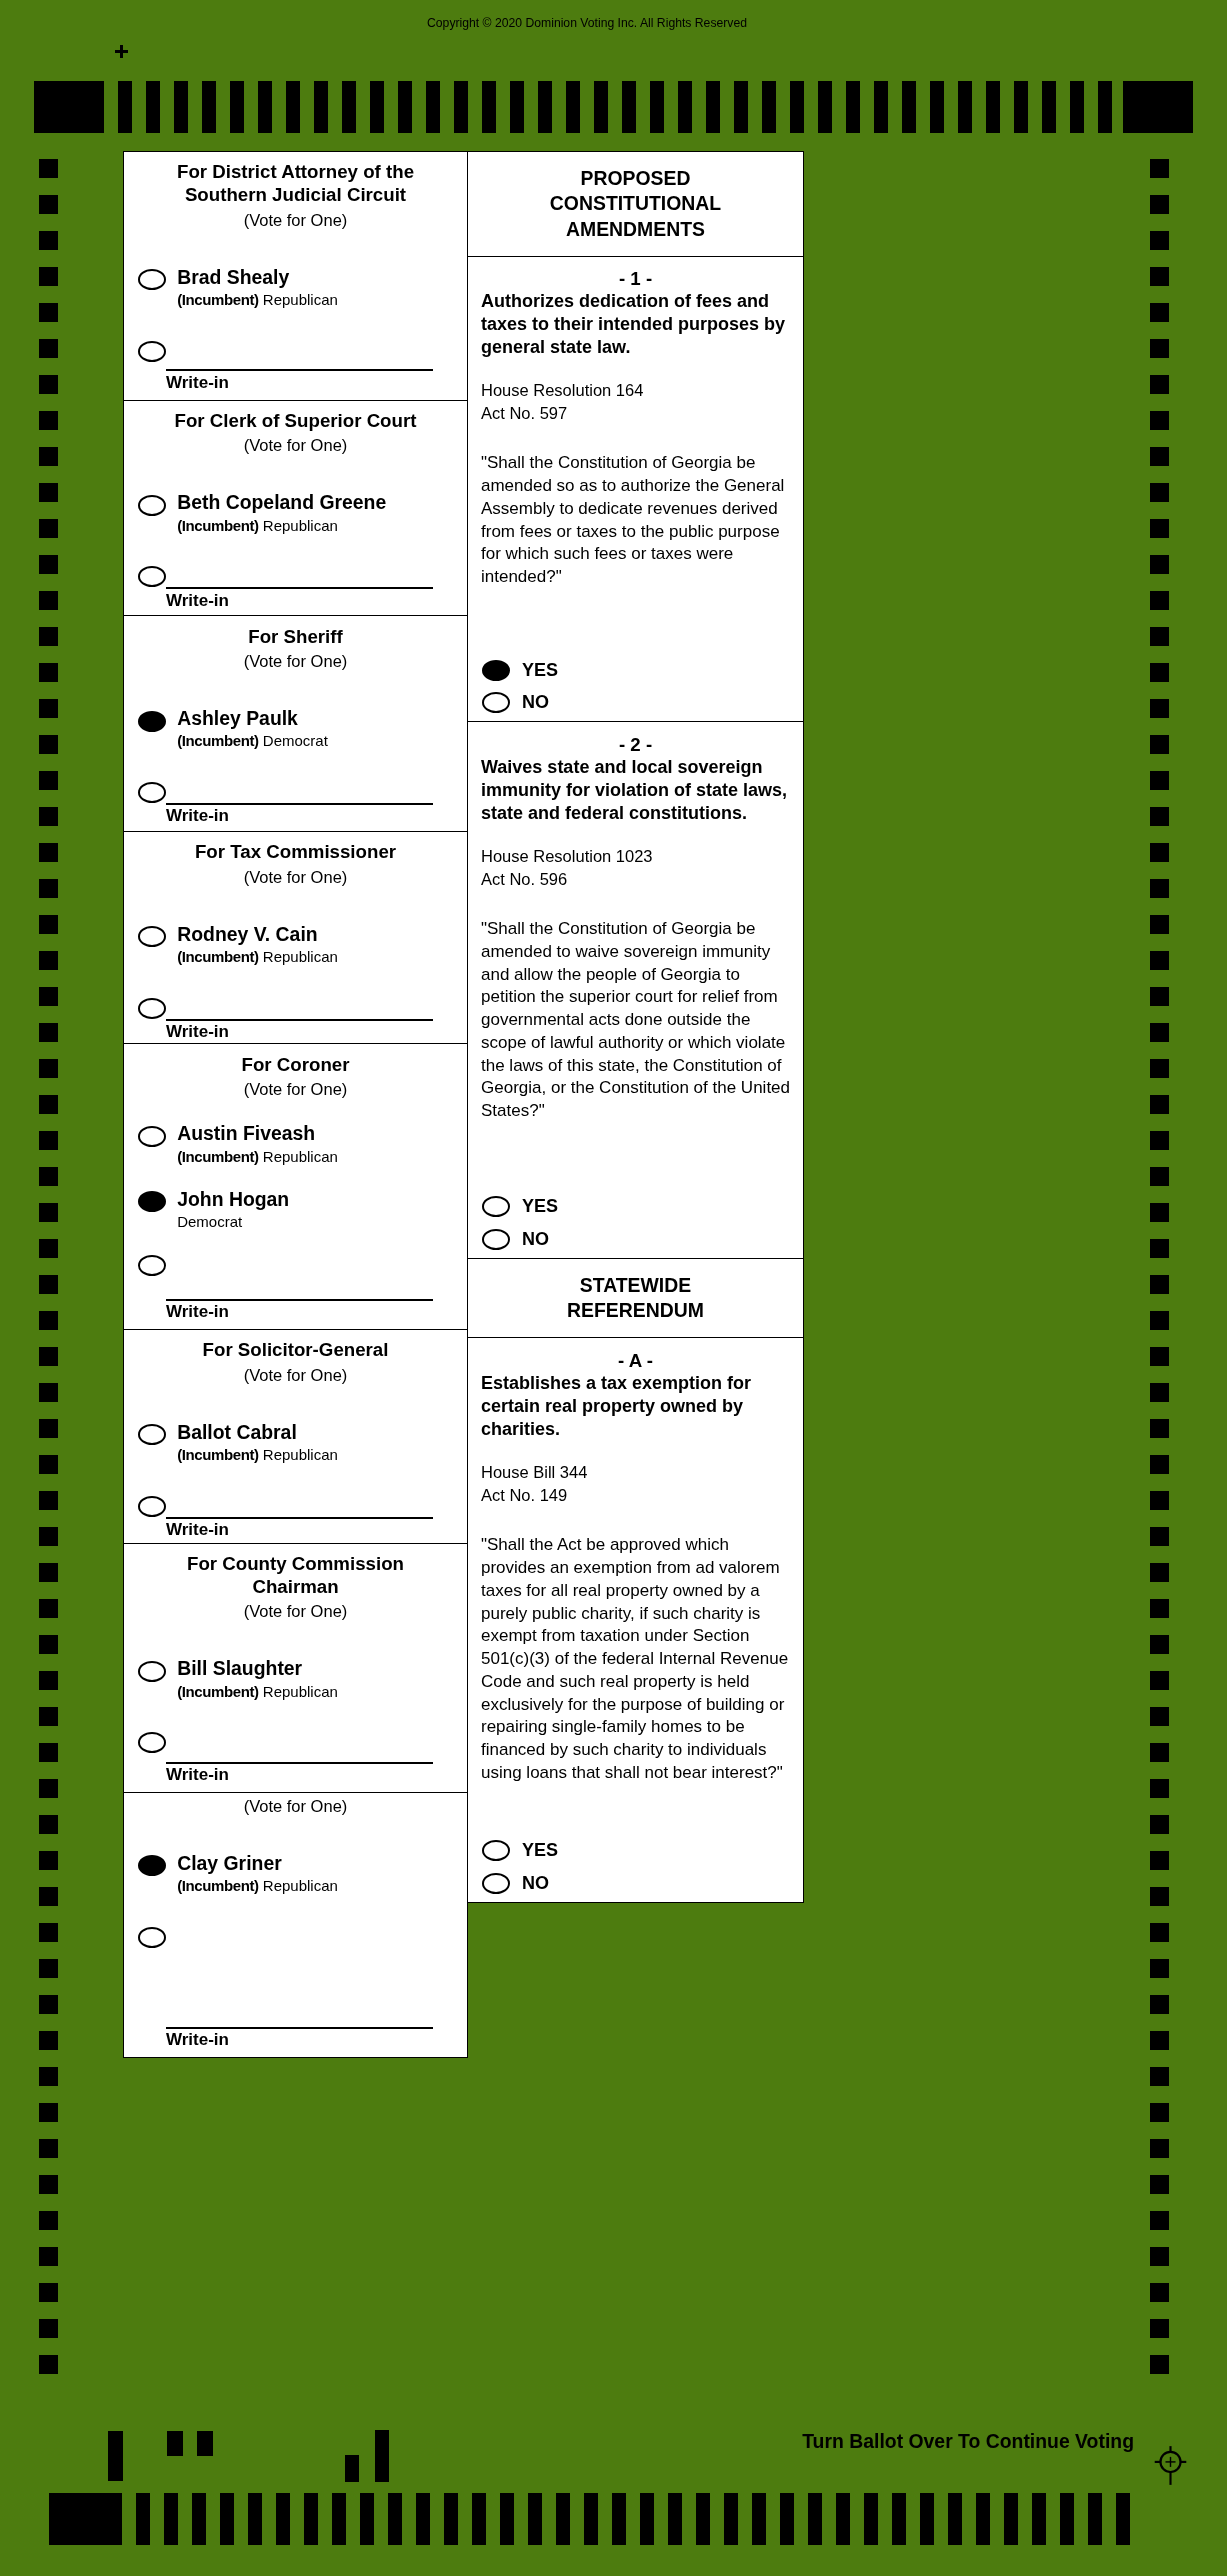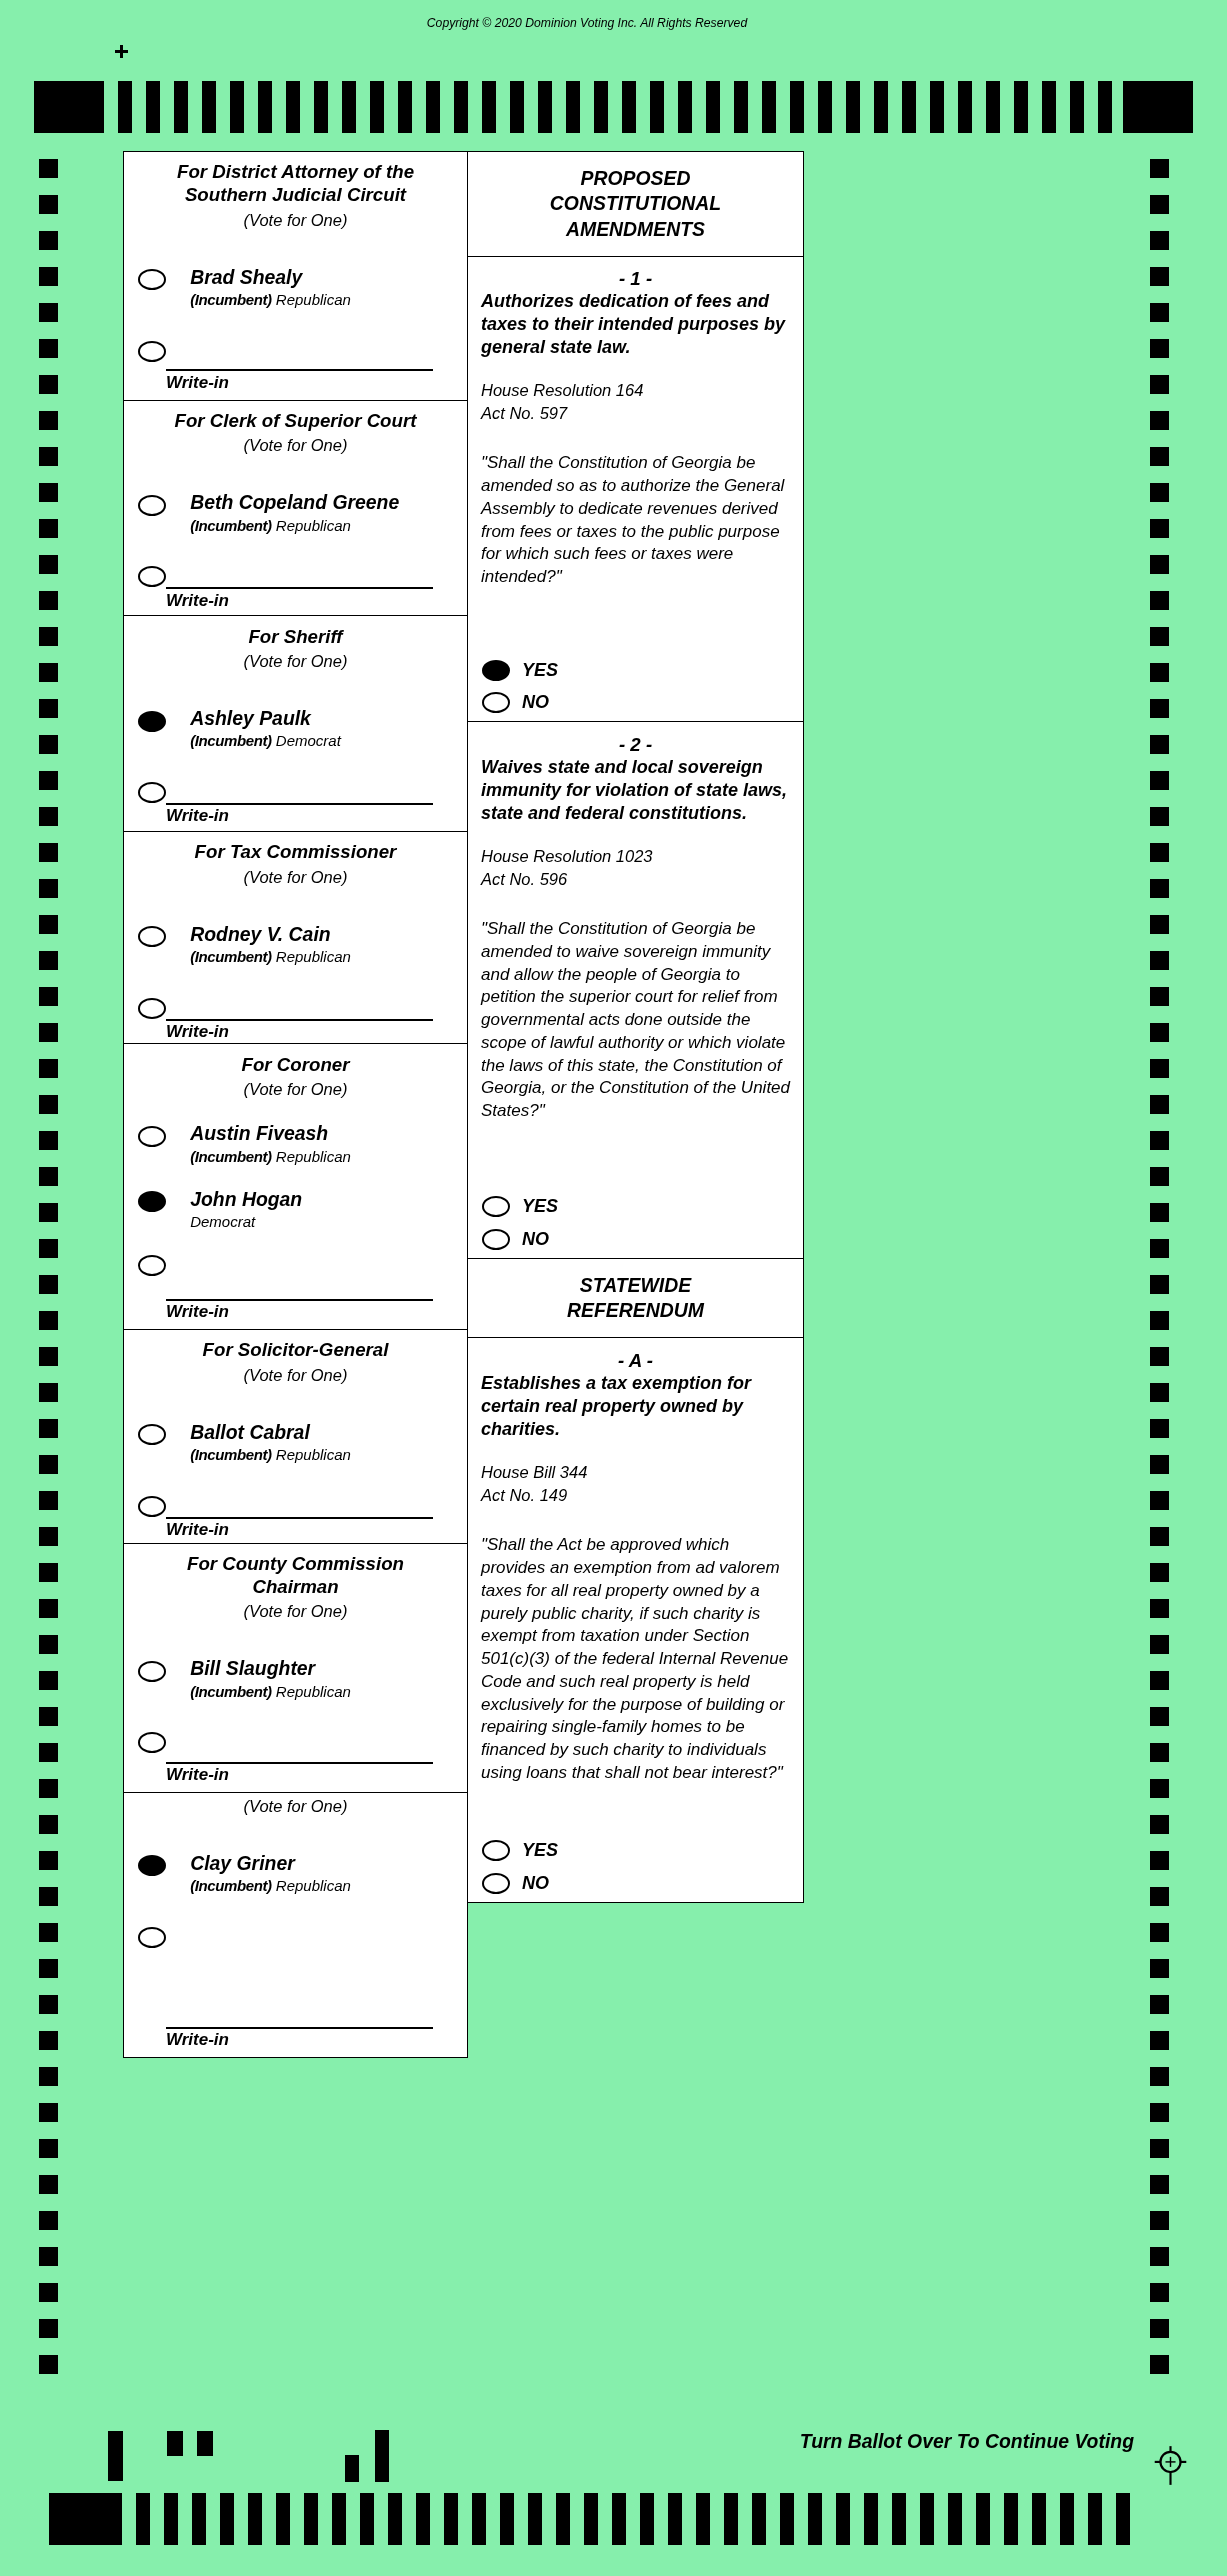--- a/index.html
+++ b/index.html
@@ -1,17 +1,17 @@
 <!DOCTYPE html>
 <html style="font-size:11.5px"><head>
 <meta charset="utf-8">
 <style>
   html,body{margin:0;padding:0;background:#fff;}
-  .page{position:relative;width:1227px;height:2576px;background:#86efac;overflow:hidden;
-        font-family:"Liberation Sans","DejaVu Sans",sans-serif;color:#000;font-style:italic;}
+  .page{position:relative;width:1227px;height:2576px;background:#4d7c0f;overflow:hidden;
+        font-family:"Liberation Sans","DejaVu Sans",sans-serif;color:#000;}
 
   
   .mark{position:absolute;background:#000;}
   .timing-strip-h{position:absolute;height:52px;
       background:repeating-linear-gradient(to right,#000 0 13.6px,transparent 13.6px 28px);}
   .timing-strip-v{position:absolute;width:19.4px;
       background:repeating-linear-gradient(to bottom,#000 0 19.4px,transparent 19.4px 36px);}
   .plus-mark{position:absolute;left:115px;top:45px;width:13px;height:13px;}
   .plus-mark div{position:absolute;background:#000;}
   .plus-v{left:5px;top:0;width:2.9px;height:13px;}
@@ -30,21 +30,21 @@
   .contest + .contest, .rc > * + *{margin-top:-1.4px;}
 
   
   .contest{display:flex;flex-direction:column;}
   .c1{height:250px}.c2{height:217px}.c3{height:217px}.c4{height:214px}
   .c5{height:287px}.c6{height:215px}.c7{height:251px}.c8{height:266px}
   .c-title{margin:9.3px auto 0;text-align:center;font-weight:bold;font-size:18.7px;
            line-height:1.22;max-width:294px;}
   .c-instr{text-align:center;font-size:16.5px;margin-top:3.6px;}
   .opt{display:flex;margin-left:14.4px;}
-  .opt.named{margin-top:36px;gap:13px;}
+  .opt.named{margin-top:36px;}
   .opt.blank{margin-top:29px;}
   .c5 .opt.named{margin-top:23px;}
   .c5 .opt.blank{margin-top:21.5px;}
   .bubble{width:24px;height:17px;border:2.2px solid #000;border-radius:50%;
           flex:none;margin-top:3.6px;background:#fff;}
   .bubble.filled{background:#000;}
   .opt-text{margin-left:10.8px;}
   .opt-name{font-size:19.4px;font-weight:bold;line-height:1.2;}
   .opt-sub{font-size:15px;margin-top:2.2px;}
   .opt-sub b{letter-spacing:-0.4px;}

